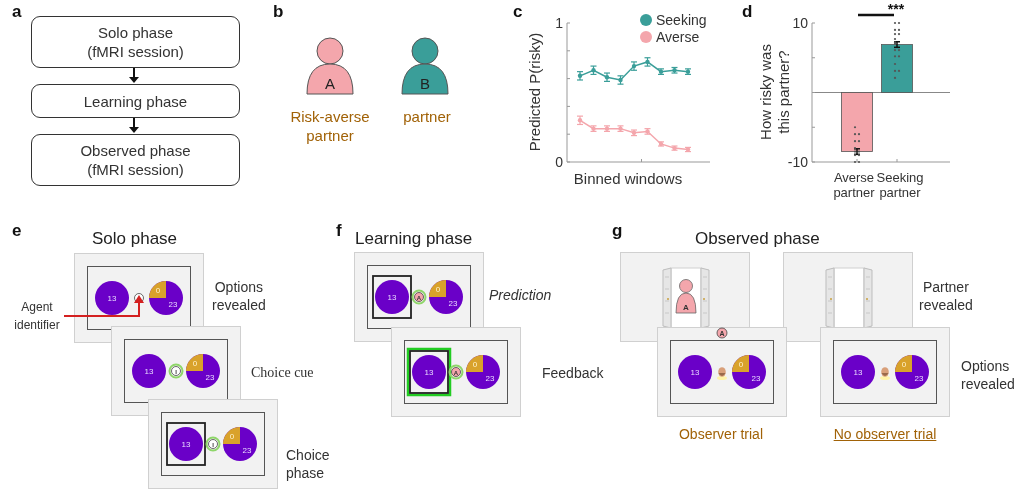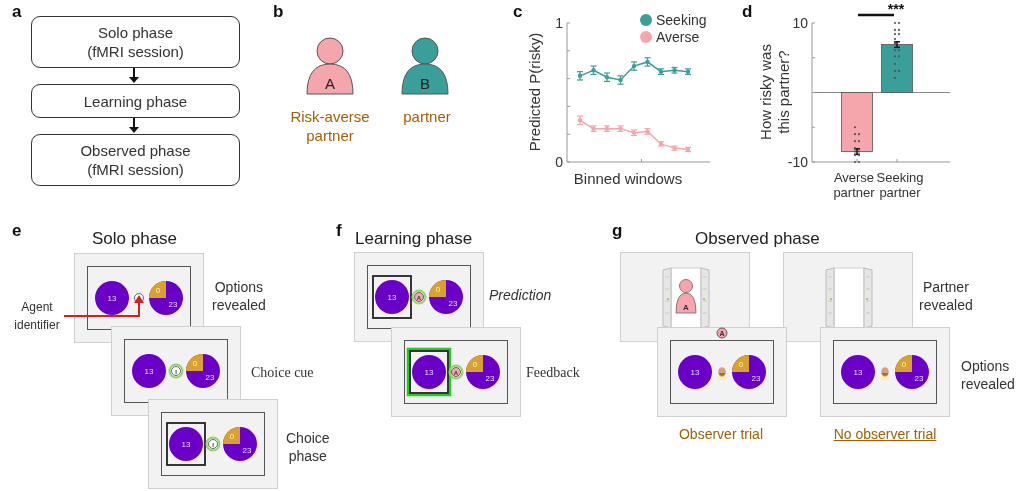--- a/index.html
+++ b/index.html
@@ -332,21 +332,21 @@
     </div>
   </div>
 
 <div class="sidelabel" style="left:212px;top:278px;text-align:center;">
   <div>Options</div>
   <div>revealed</div>
 </div>
 <div class="sidelabel" style="left:251px;top:364px;font-family:Liberation Serif, serif;">
   <div>Choice cue</div>
 </div>
-<div class="sidelabel" style="left:286px;top:429px;text-align:center;">
+<div class="sidelabel" style="left:286px;top:446px;">
   <div>Choice</div>
   <div>phase</div>
 </div>
 <div class="sidelabel" style="left:2px;top:298px;text-align:center;width:70px;font-size:12px;">
   <div>Agent</div>
   <div>identifier</div>
 </div>
 <svg class="abs" style="left:60px;top:295px;" width="90" height="24">
   <polyline points="4,21 79,21 79,6" fill="none" stroke="#d42020" stroke-width="2"></polyline>
   <polygon points="74,8 79,0 84,8" fill="#d42020"></polygon>
@@ -395,21 +395,21 @@
           <g>
             <circle cx="51" cy="31" r="6.5" fill="none" stroke="#8fd66a" stroke-width="2"></circle>
             <circle cx="51" cy="31" r="4.5" fill="#f4a6ac" stroke="#444" stroke-width="0.8"></circle>
             <text x="51" y="33.5" text-anchor="middle" font-size="6" font-weight="bold" fill="#333">A</text>
           </g>
         </svg>
       </div>
     </div>
   </div>
 <div class="sidelabel" style="left:489px;top:286px;font-style:italic;">Prediction</div>
-<div class="sidelabel" style="left:526px;top:364px;font-family:Liberation Serif, serif;">Feedback</div>
+<div class="sidelabel" style="left:542px;top:364px;">Feedback</div>
 
 <div class="plabel" style="left:612px;top:221px;">g</div>
 <div class="phase-title" style="left:695px;top:229px;">Observed phase</div>
 <div id="g-screens">
     <div class="screen" style="left: 620px; top: 252px;">
       <svg width="128" height="88" style="position:absolute;left:0;top:0;">
         <g>
           <rect x="50" y="15" width="30" height="60" fill="#ffffff" stroke="#cfcfcf"></rect>
           <polygon points="42,17 50,15 50,75 42,73" fill="#e6e6e6" stroke="#bdbdbd"></polygon>
           <polygon points="80,15 88,17 88,73 80,75" fill="#e6e6e6" stroke="#bdbdbd"></polygon>

